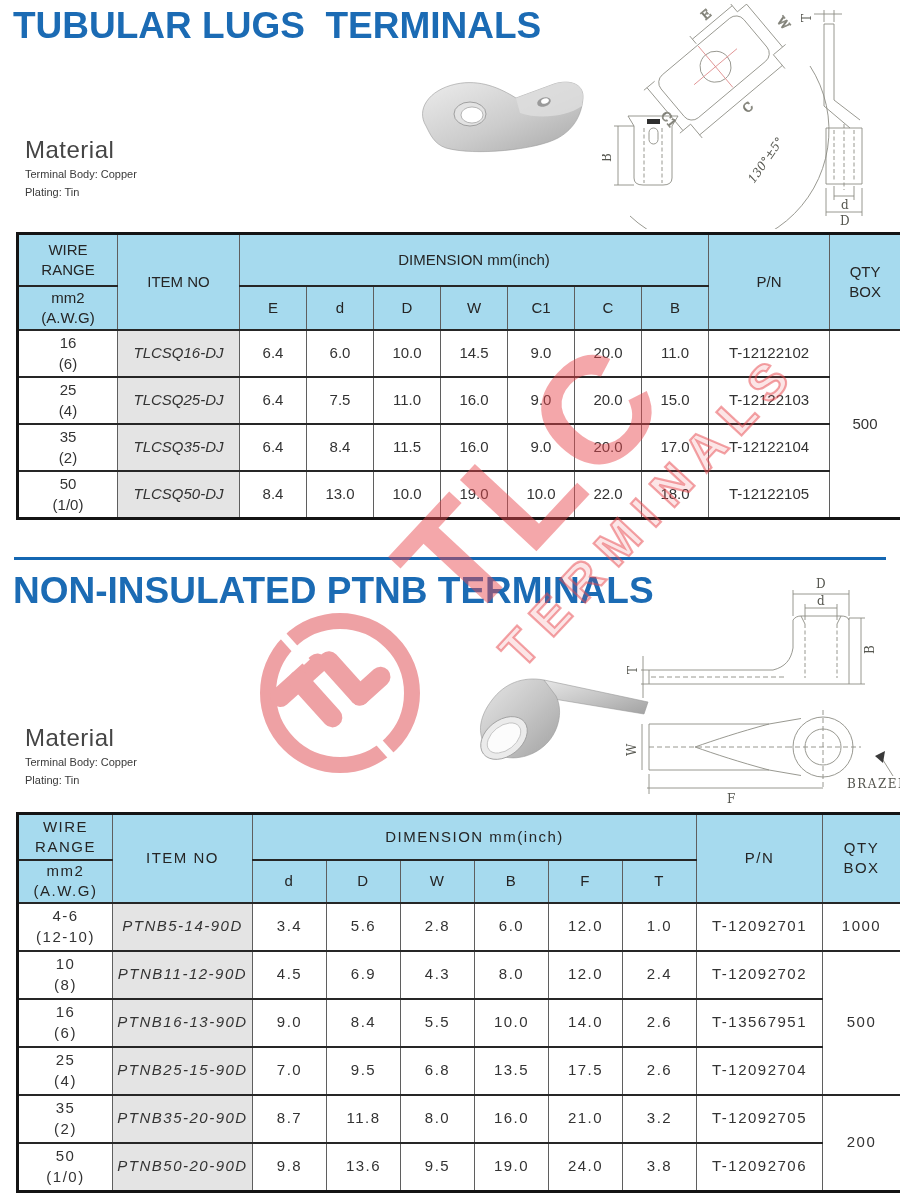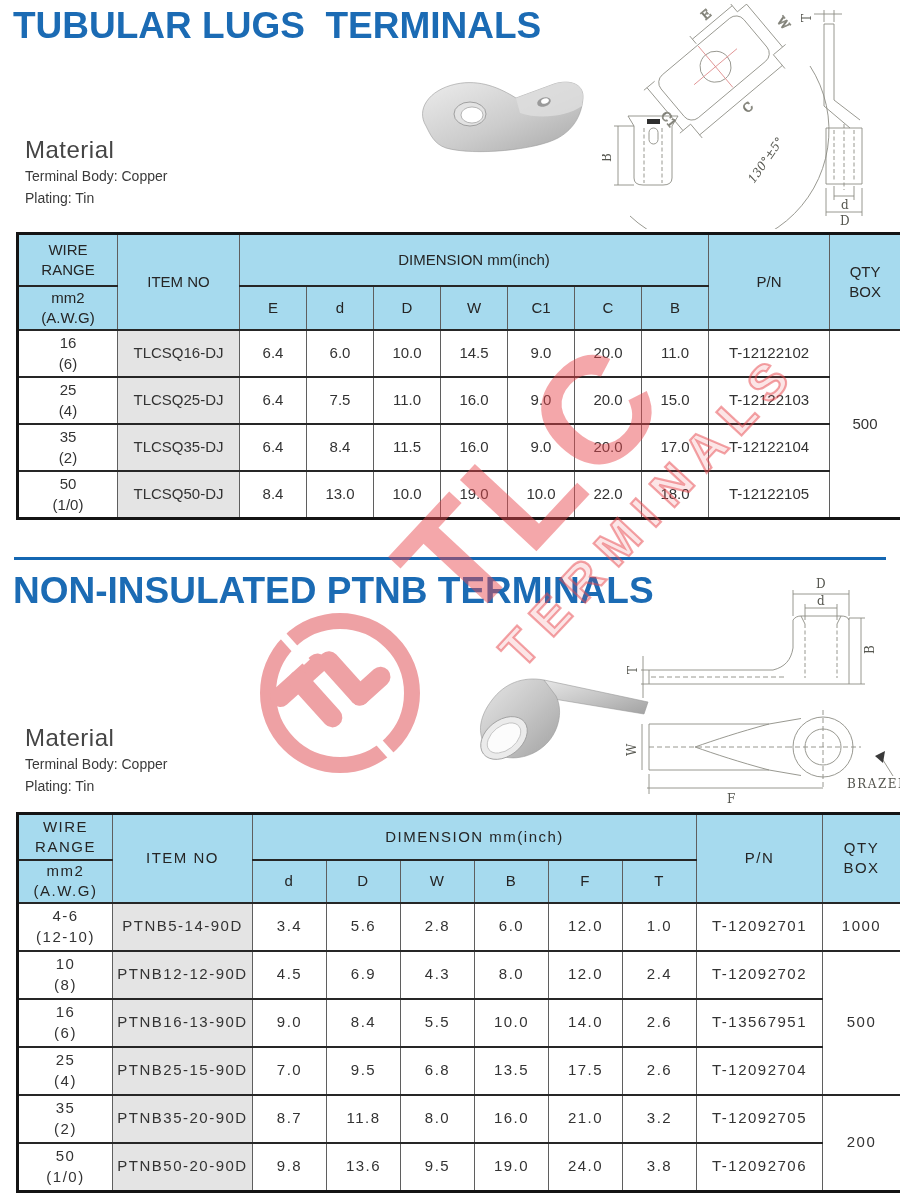--- a/index.html
+++ b/index.html
@@ -1,33 +1,33 @@
 <!DOCTYPE html>
 <html><head>
 <meta charset="utf-8">
 <style>
   html,body{margin:0;padding:0;background:#888;}
   .page{position:relative;width:900px;height:1194px;background:#ffffff;overflow:hidden;
         font-family:"Liberation Sans",sans-serif;margin:0 auto;}
   .abs{position:absolute;}
   .sec-title{font-size:37px;font-weight:bold;color:#1b6bb4;white-space:pre;letter-spacing:0px;z-index:2;}
   .material h3{margin:0;font-size:24px;font-weight:400;color:#454545;letter-spacing:.5px;}
-  .material p{margin:3px 0 0 0;font-size:14px;color:#3a3a3a;line-height:1.35;}
+  .material p{margin:3px 0 0 0;font-size:11px;color:#3a3a3a;line-height:1.35;}
   .divider{background:#1467b2;height:3px;z-index:2;}
 
   
   table.spec{border-collapse:collapse;table-layout:fixed;z-index:2;position:absolute;background:transparent;margin-left:8px;}
   table.spec th,table.spec td{
     border-left:1px solid #5f5f5f;border-right:1px solid #5f5f5f;
     border-top:2px solid #262626;border-bottom:2px solid #262626;
     text-align:center;vertical-align:middle;padding:0 2px;
     font-size:15px;color:#333;white-space:pre-line;line-height:1.35;}
   table.spec{border:3px solid #141414;}
   table.spec th{background:#a6daee;font-weight:400;color:#252525;}
-  table.spec td.item{background:#e4e4e4;}
+  table.spec td.item{background:#e4e4e4;font-style:italic;}
   table.t1 .hrow1 th{height:50px;}
   table.t1 .hrow2 th{height:42px;}
   table.t1 td{height:45px;}
   table.t2 .hrow1 th{height:44px;}
   table.t2 .hrow2 th{height:40px;}
   table.t2 td{height:46px;}
   table.t2 th,table.t2 td{letter-spacing:1.5px;}
 
   
   .watermark{left:300px;top:330px;width:500px;height:340px;z-index:4;pointer-events:none;
@@ -341,21 +341,21 @@
         <td>2.8</td>
         <td>6.0</td>
         <td>12.0</td>
         <td>1.0</td>
         <td>T-12092701</td>
         <td>1000</td>
       </tr>
       <tr>
         <td>10
 (8)</td>
-        <td class="item">PTNB12-12-90D</td>
+        <td class="item">PTNB11-12-90D</td>
         <td>4.5</td>
         <td>6.9</td>
         <td>4.3</td>
         <td>8.0</td>
         <td>12.0</td>
         <td>2.4</td>
         <td>T-12092702</td>
         <td rowspan="3">500</td>
       </tr>
       <tr>

